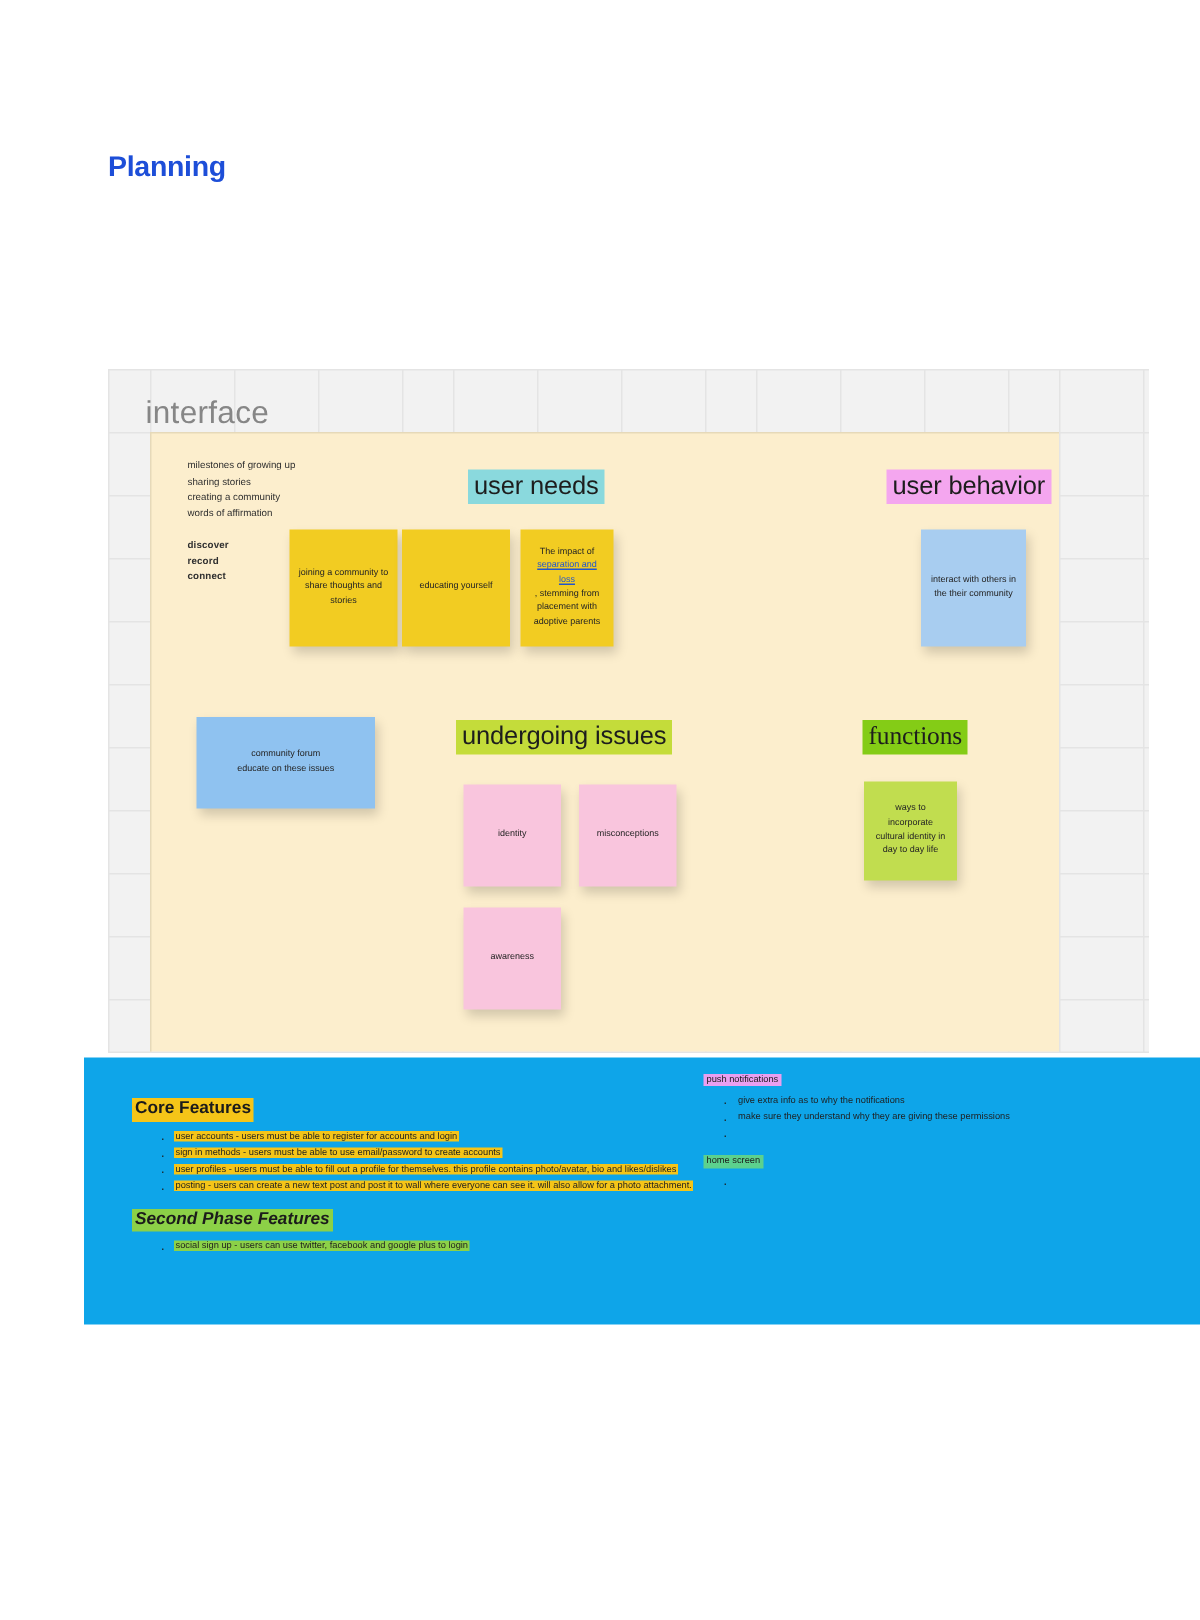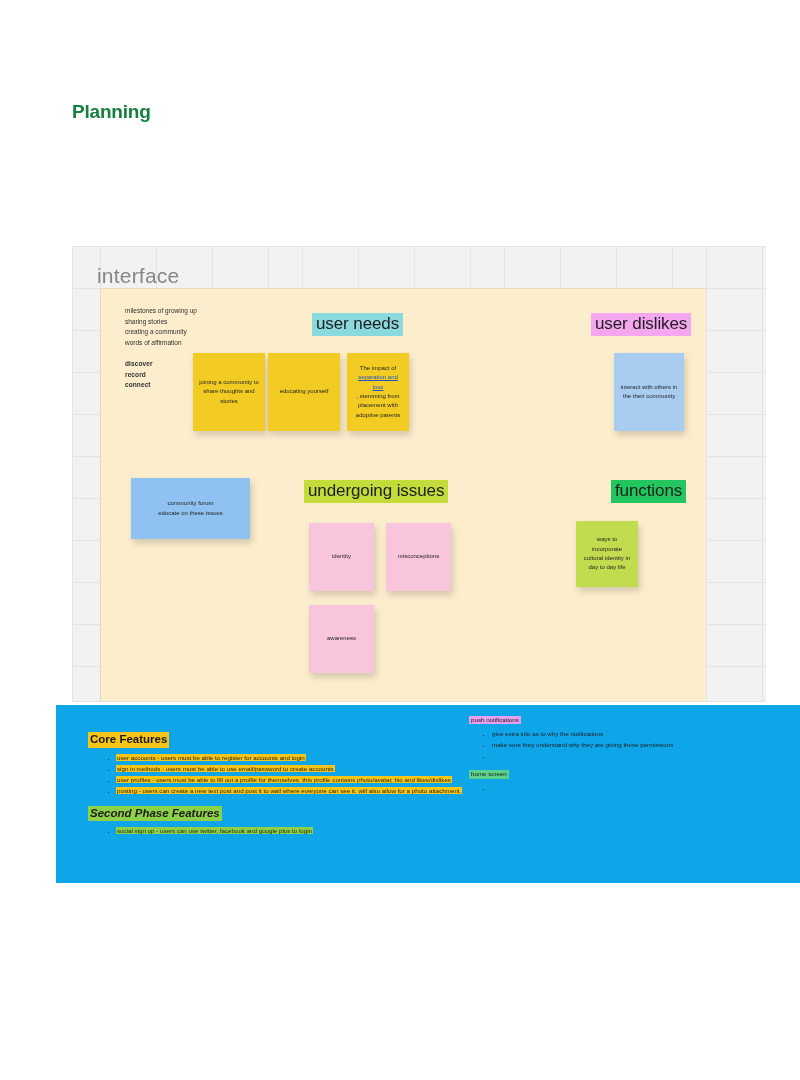--- a/index.html
+++ b/index.html
@@ -16,21 +16,21 @@
     width: 800px; height: 1080px;
     background: #ffffff;
   }
 
   
   .page-title {
     position: absolute;
     left: 72px; top: 101px;
     font-size: 19px;
     font-weight: 700;
-    color: #15803d;
+    color: #1d4ed8;
     letter-spacing: -0.2px;
   }
 
   
   .board-wrap {
     position: absolute;
     left: 72px; top: 246px;
     width: 694px; height: 456px;
     background: #f2f2f2;
     overflow: hidden;
@@ -187,23 +187,23 @@
 
     <div class="freetext" style="left:24px; top:17px; width:130px;">milestones of growing up
 sharing stories
 creating a community
 words of affirmation</div>
     <div class="freetext bold" style="left:24px; top:70px; width:90px;">discover
 record
 connect</div>
 
     <div class="hl-head" style="left:211px; top:24px; background:#8ad9dd;">user needs</div>
-    <div class="hl-head" style="left:490px; top:24px; background:#f4a6ef;">user dislikes</div>
+    <div class="hl-head" style="left:490px; top:24px; background:#f4a6ef;">user behavior</div>
     <div class="hl-head" style="left:203px; top:191px; background:#c4dc3a;">undergoing issues</div>
-    <div class="hl-head" style="left:510px; top:191px; background:#22c55e;">functions</div>
+    <div class="hl-head" style="left:474px; top:191px; background:#84cc16;font-family:Liberation Serif, serif;">functions</div>
 
     <div class="note" style="left:92px; top:64px; width:72px; height:78px; background:#f2cc22;">
       <span>joining a community to share thoughts and stories</span>
     </div>
     <div class="note" style="left:167px; top:64px; width:72px; height:78px; background:#f2cc22;">
       <span>educating yourself</span>
     </div>
     <div class="note" style="left:246px; top:64px; width:62px; height:78px; background:#f2cc22;">
       <span><span>The impact of </span><a href="#">separation and loss</a><span>, stemming from placement with adoptive parents</span></span>
     </div>

